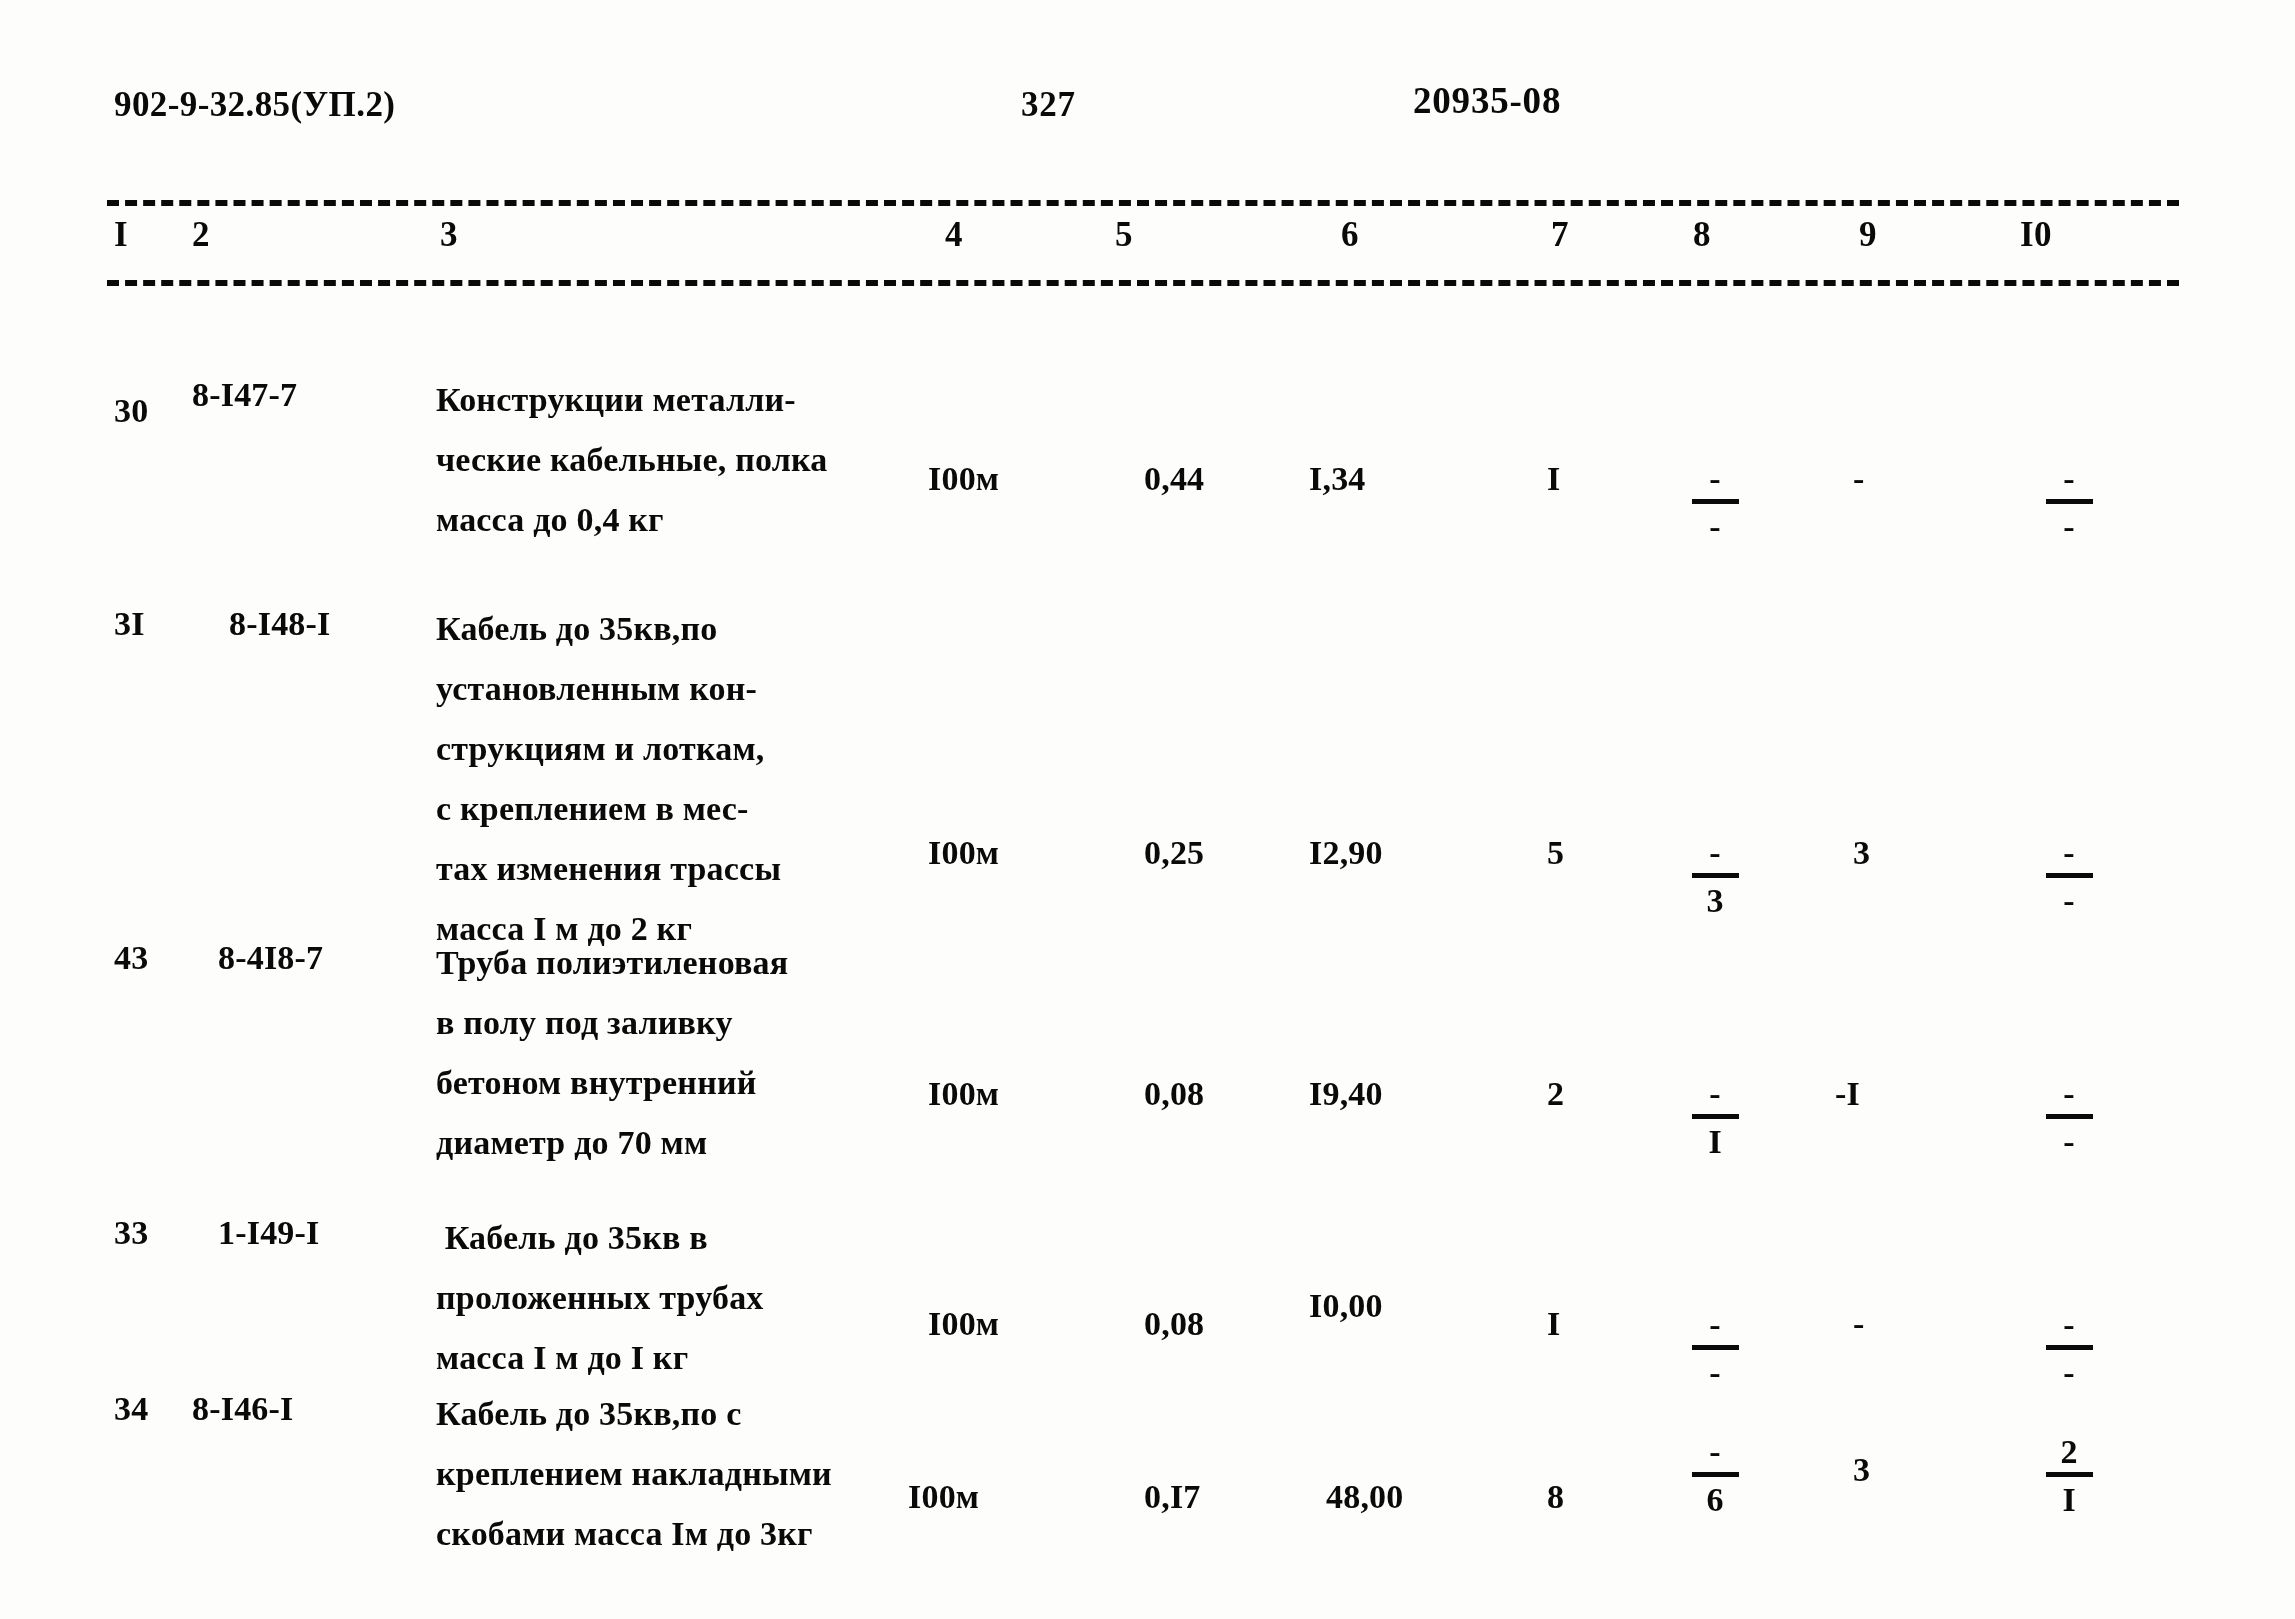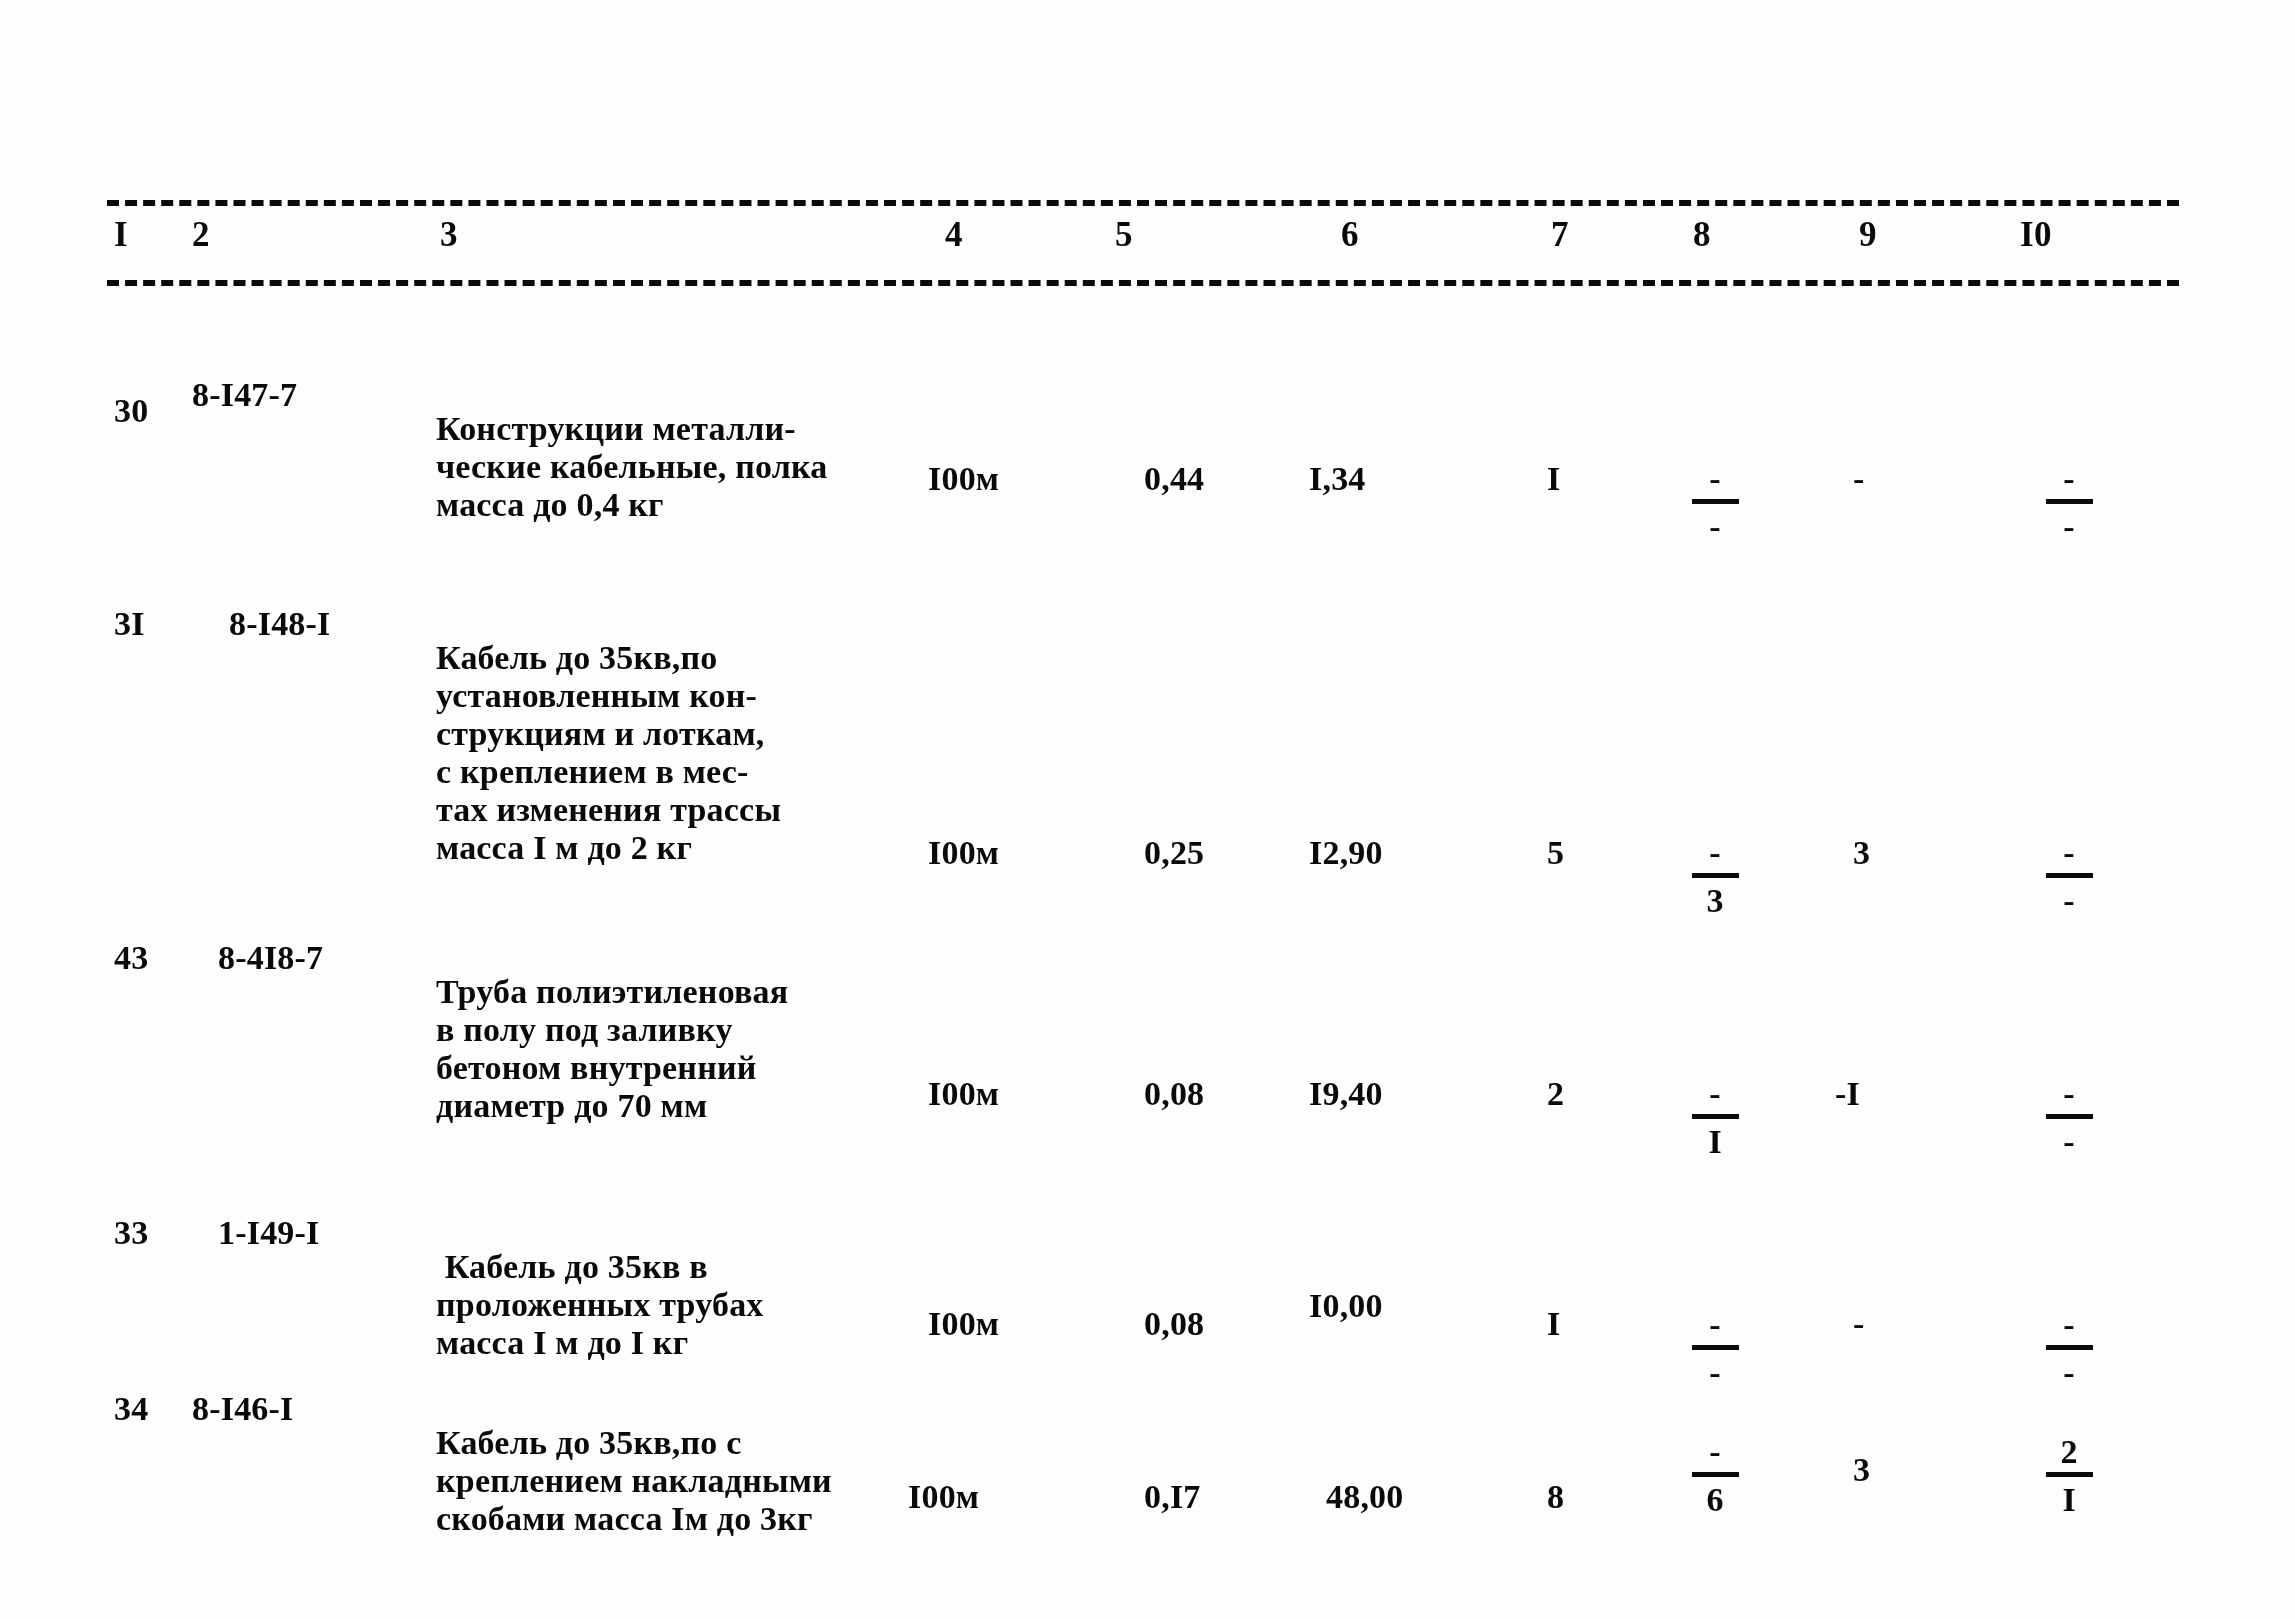--- a/index.html
+++ b/index.html
@@ -107,21 +107,21 @@
   }
   .c1  { left: 114px;  }
   .c2  { left: 192px; text-align: right;  }
   .c3  { left: 436px;  }
   .c4  { left: 928px; }
   .c5  { left: 1144px; }
   .c6  { left: 1309px; }
   .c7  { left: 1547px; }
   .c9  { left: 1853px; }
 
-  .desc { line-height: 38px; margin-top: 40px; }
+  .desc { line-height: 60px; }
 
   
   .frac {
     position: absolute;
     width: 84px;
     text-align: center;
     font-size: 34px;
     font-weight: 700;
     line-height: 35px;
   }
@@ -139,20 +139,25 @@
   .frac .den {
     display: block;
     height: 35px;
   }
 </style>
 </head>
 <body>
 
 <div class="page">
 
+  <div class="hdr">
+    <div class="hdr-code">902-9-32.85(УП.2)</div>
+    <div class="hdr-page">327</div>
+    <div class="hdr-doc">20935-08</div>
+  </div>
 
   <div class="dash-rule dash-top"></div>
   <div class="dash-rule dash-bot"></div>
 
   <div class="colhead">
     <span class="c1" style="left:114px">I</span>
     <span style="left:192px">2</span>
     <span style="left:440px">3</span>
     <span style="left:945px">4</span>
     <span style="left:1115px">5</span>

